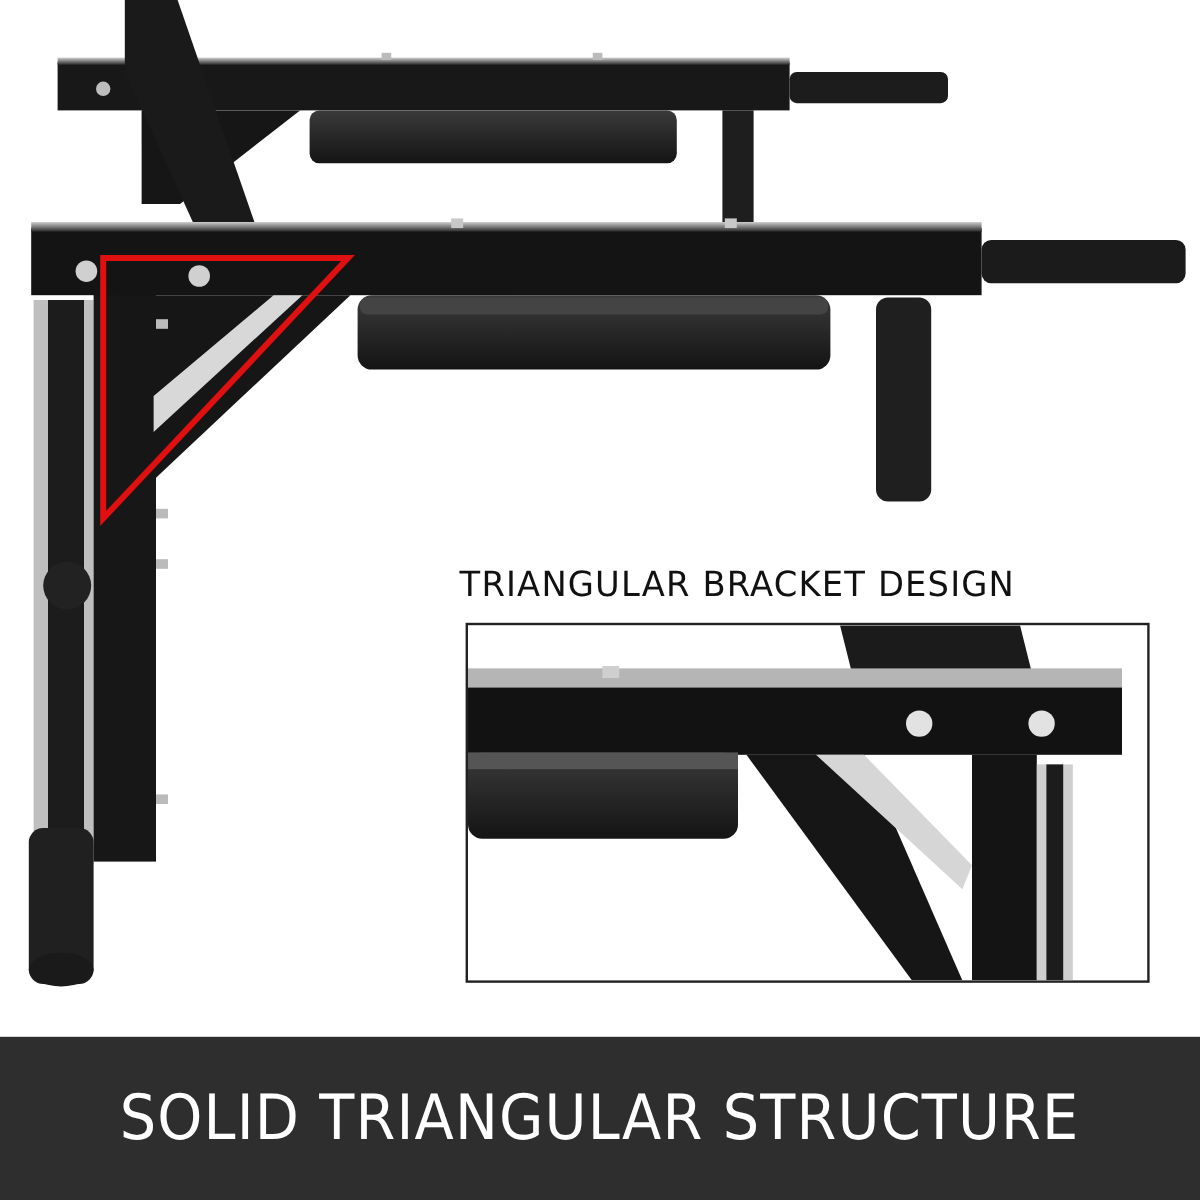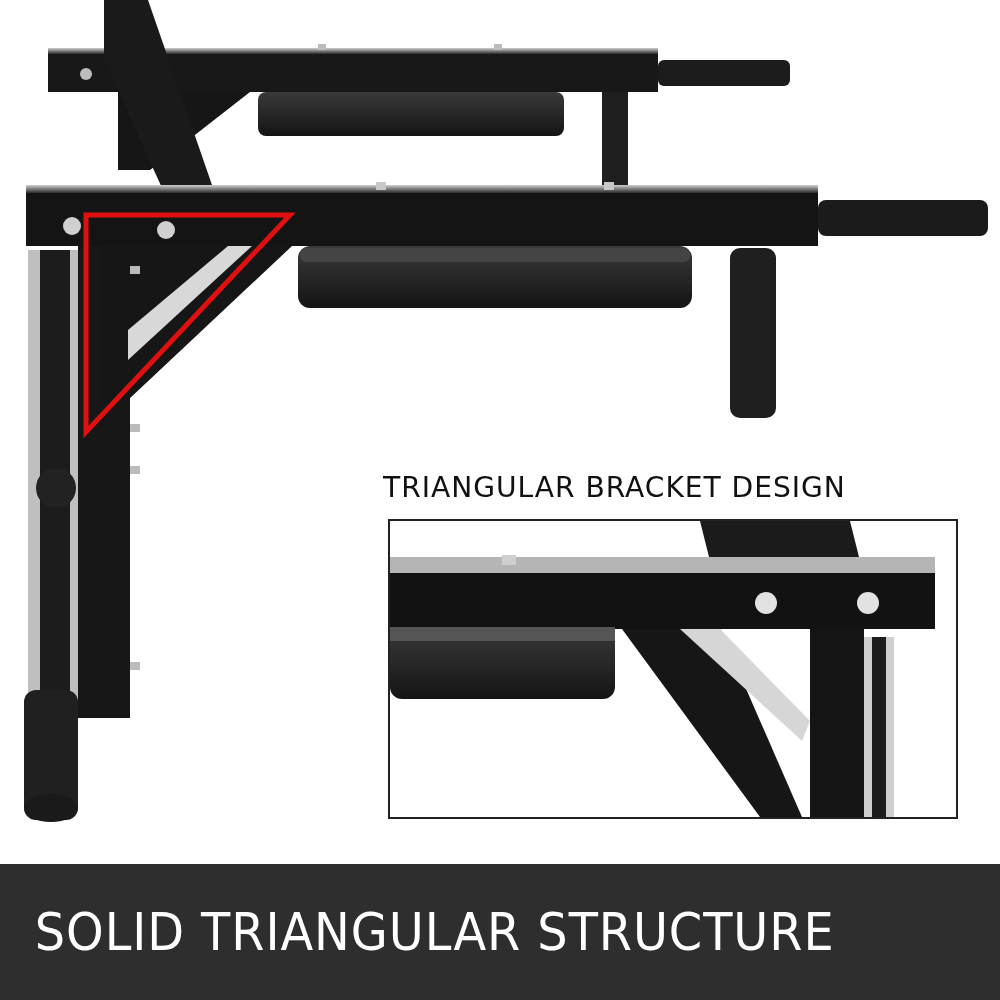--- a/index.html
+++ b/index.html
@@ -16,21 +16,21 @@
       font-size: 29px; letter-spacing: 1px; color: #111;
       white-space: nowrap; transform: scaleX(0.97); transform-origin: left center;
     }
     .inset-frame {
       position: absolute; left: 388px; top: 519px; width: 566px; height: 296px;
       border: 2px solid #222; background: #fff; overflow: hidden;
     }
     .banner {
       position: absolute; left: 0; top: 864px; width: 1000px; height: 136px;
       background: #2e2e2e;
-      display: flex; align-items: center; 
+      display: flex; align-items: center; justify-content: center;
     }
     .banner-text {
       color: #ffffff; font-family: "DejaVu Sans", sans-serif;
       font-size: 52px; letter-spacing: 1px; white-space: nowrap;
       transform: scaleX(0.92);
     }
   </style>
 </head>
 <body>
 

